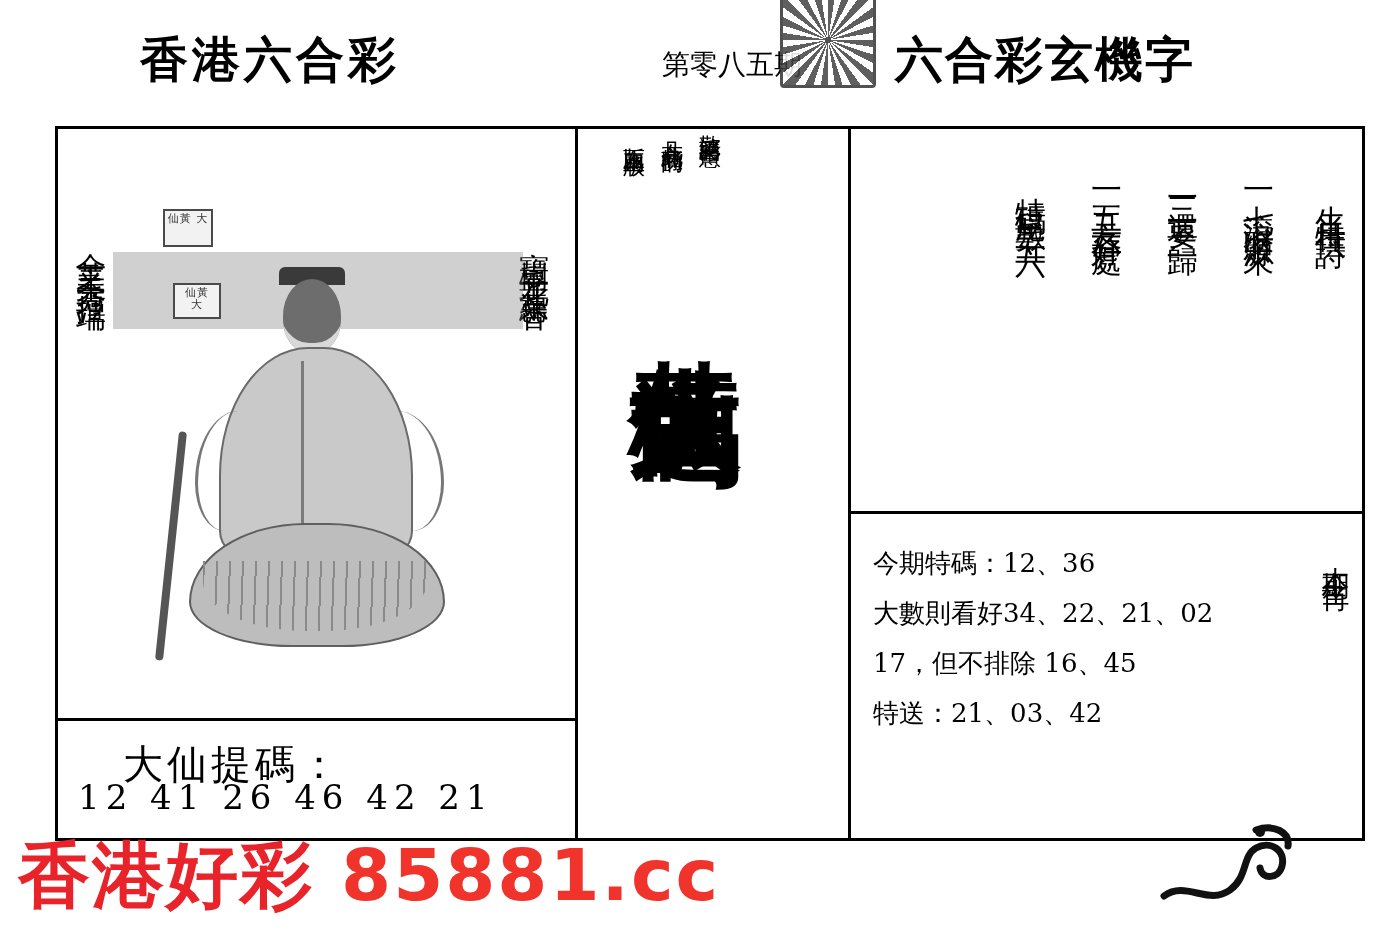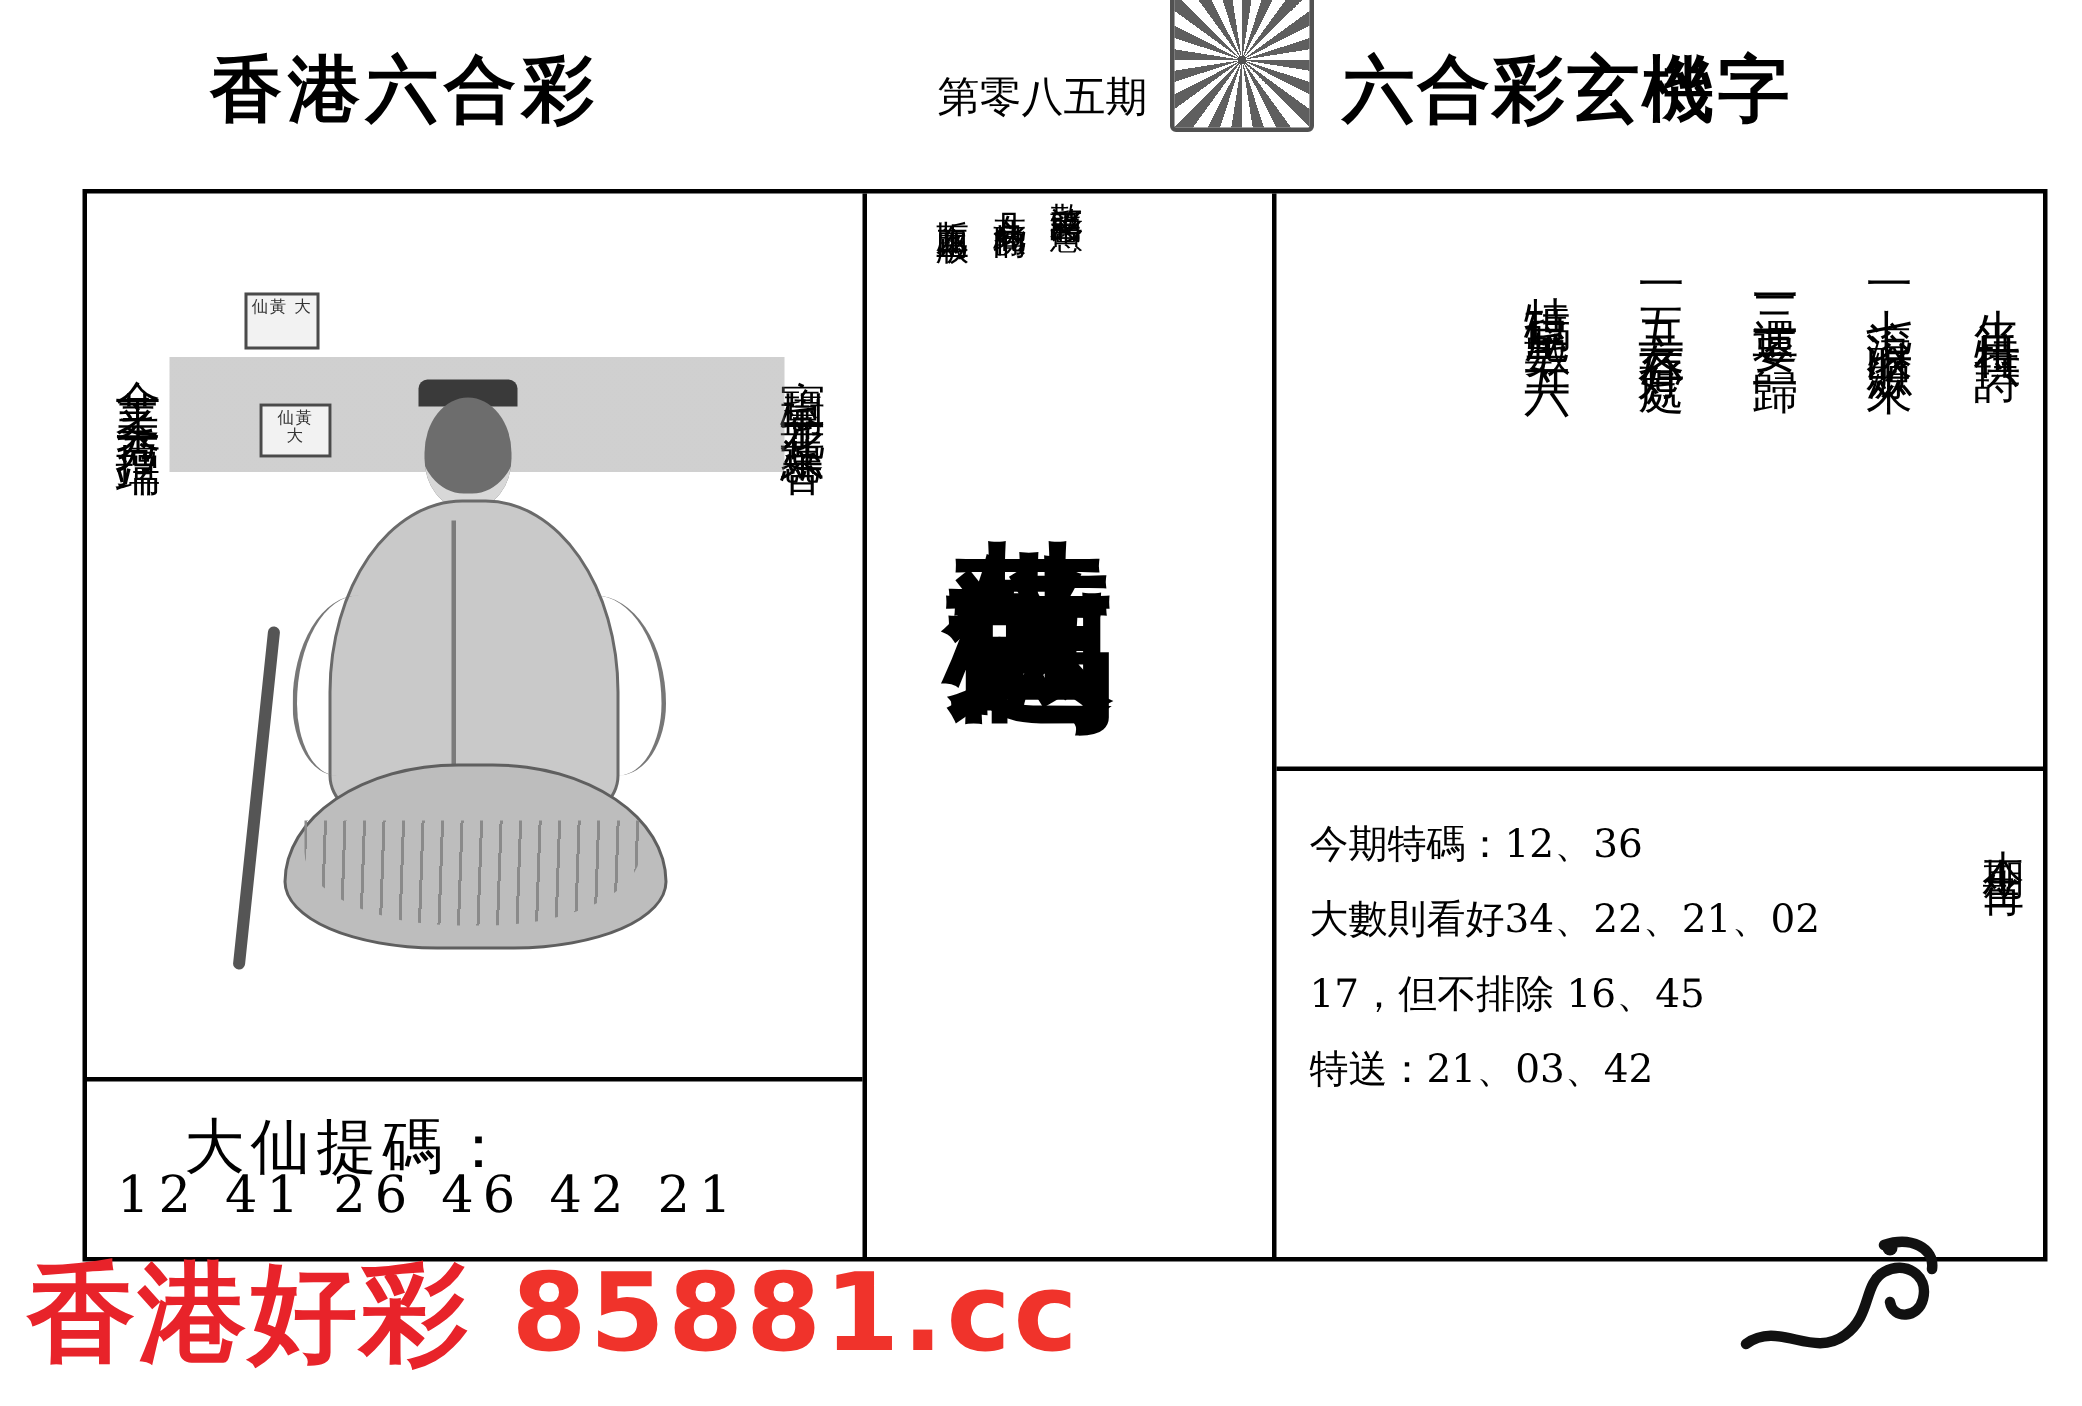--- a/index.html
+++ b/index.html
@@ -28,21 +28,21 @@
     position: absolute;
     left: 140px;
     top: 0;
     font-size: 48px;
     font-weight: bold;
     letter-spacing: 4px;
     font-family: "DejaVu Sans", "Liberation Sans", sans-serif;
   }
   .hdr-mid {
     position: absolute;
-    left: 625px;
+    left: 662px;
     top: 18px;
     font-size: 28px;
     font-family: "DejaVu Serif", "Liberation Serif", serif;
   }
   .hdr-right {
     position: absolute;
     left: 895px;
     top: 0;
     font-size: 48px;
     font-weight: bold;
@@ -80,21 +80,21 @@
   #left-col {
     position: absolute;
     left: 0;
     top: 0;
     width: 517px;
     height: 709px;
   }
   #deity-image {
     position: absolute;
     left: 55px;
-    top: 48px;
+    top: 62px;
     width: 410px;
     height: 510px;
     background:
       linear-gradient(180deg, rgba(255,255,255,0) 0%, rgba(255,255,255,0) 12%, rgba(120,120,120,0.35) 12%, rgba(120,120,120,0.35) 27%, rgba(255,255,255,0) 27%);
   }
   #deity-image .figure {
     position: absolute;
     left: 70px;
     top: 70px;
     width: 270px;

